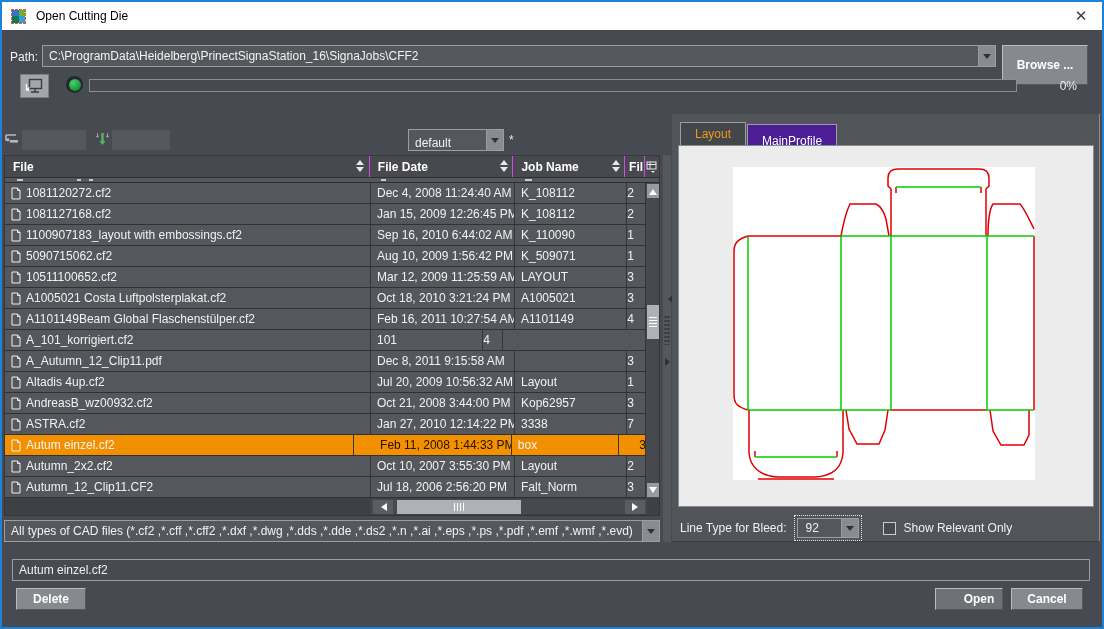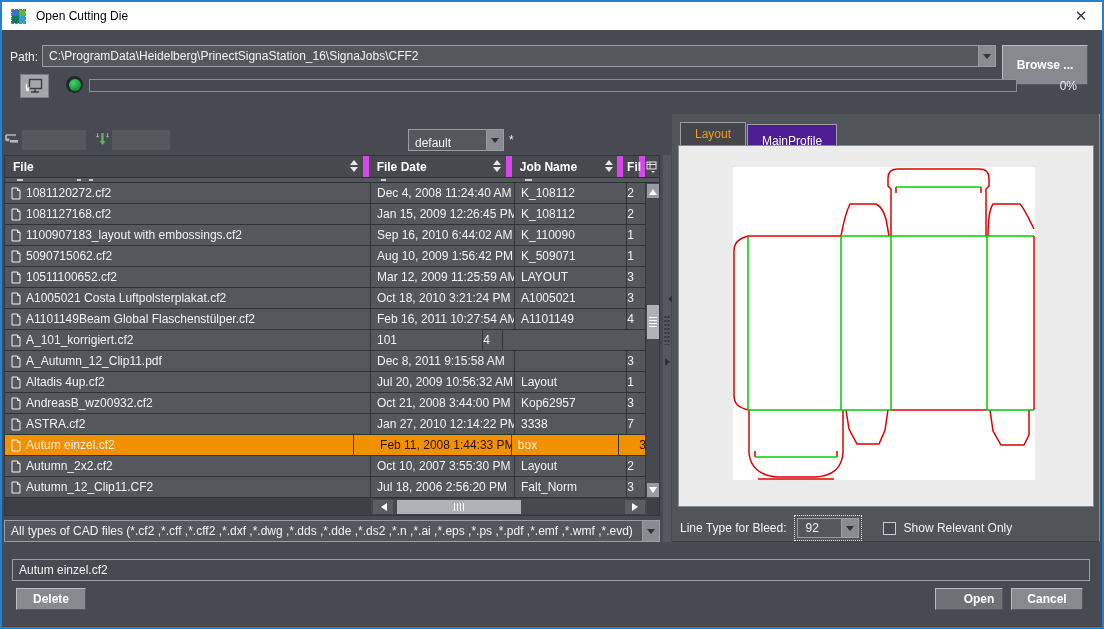--- a/index.html
+++ b/index.html
@@ -38,21 +38,21 @@
   .pbar{position:absolute;left:87px;top:77px;width:928px;height:13px;border:1px solid #8a8d92;background:#46494e;}
   .ppct{position:absolute;left:1025px;top:77px;width:50px;text-align:right;}
   
   .flt-icon{position:absolute;top:130px;width:14px;height:14px;}
   .flt-input{top:128px;height:20px;}
   .preset{left:406px;top:127px;width:96px;height:22px;align-items:flex-end;}
   .star{position:absolute;left:507px;top:131px;color:#e8e8e8;}
   
   .table{position:absolute;left:2px;top:153px;width:656px;}
   .thead{display:flex;height:23px;background:#47494e;border:1px solid #33363b;border-bottom:1px solid #2c2f33;}
-  .th{position:relative;display:flex;align-items:center;padding-left:8px;font-weight:bold;border-right:6px solid #d946ef;color:#fff;}
+  .th{position:relative;display:flex;align-items:center;padding-left:8px;font-weight:bold;border-right:1px solid #d946ef;color:#fff;}
   .sort{position:absolute;right:4px;top:4px;width:9px;}
   .sort b{display:block;width:0;height:0;border-left:4px solid transparent;border-right:4px solid transparent;margin:0 auto;}
   .sort b.up{border-bottom:5px solid #e8e8e8;margin-bottom:2px;}
   .sort b.dn{border-top:5px solid #e8e8e8;}
   .clipstrip{height:5px;background:#54575c;border-left:1px solid #33363b;border-right:1px solid #33363b;position:relative;overflow:hidden;border-bottom:1px solid #2c2f33;}
   .clipstrip i{position:absolute;bottom:1px;height:2px;width:6px;background:#c9c9c9;}
   .tbody{position:relative;border-left:1px solid #33363b;border-right:1px solid #33363b;}
   .trow{display:flex;height:21px;background:#54575c;border-bottom:1px solid #2f3237;}
   .cell{display:flex;align-items:center;padding:0 6px;border-right:1px solid #33363b;white-space:nowrap;overflow:hidden;color:#f2f2f2;}
   .c-file{width:366px;}

